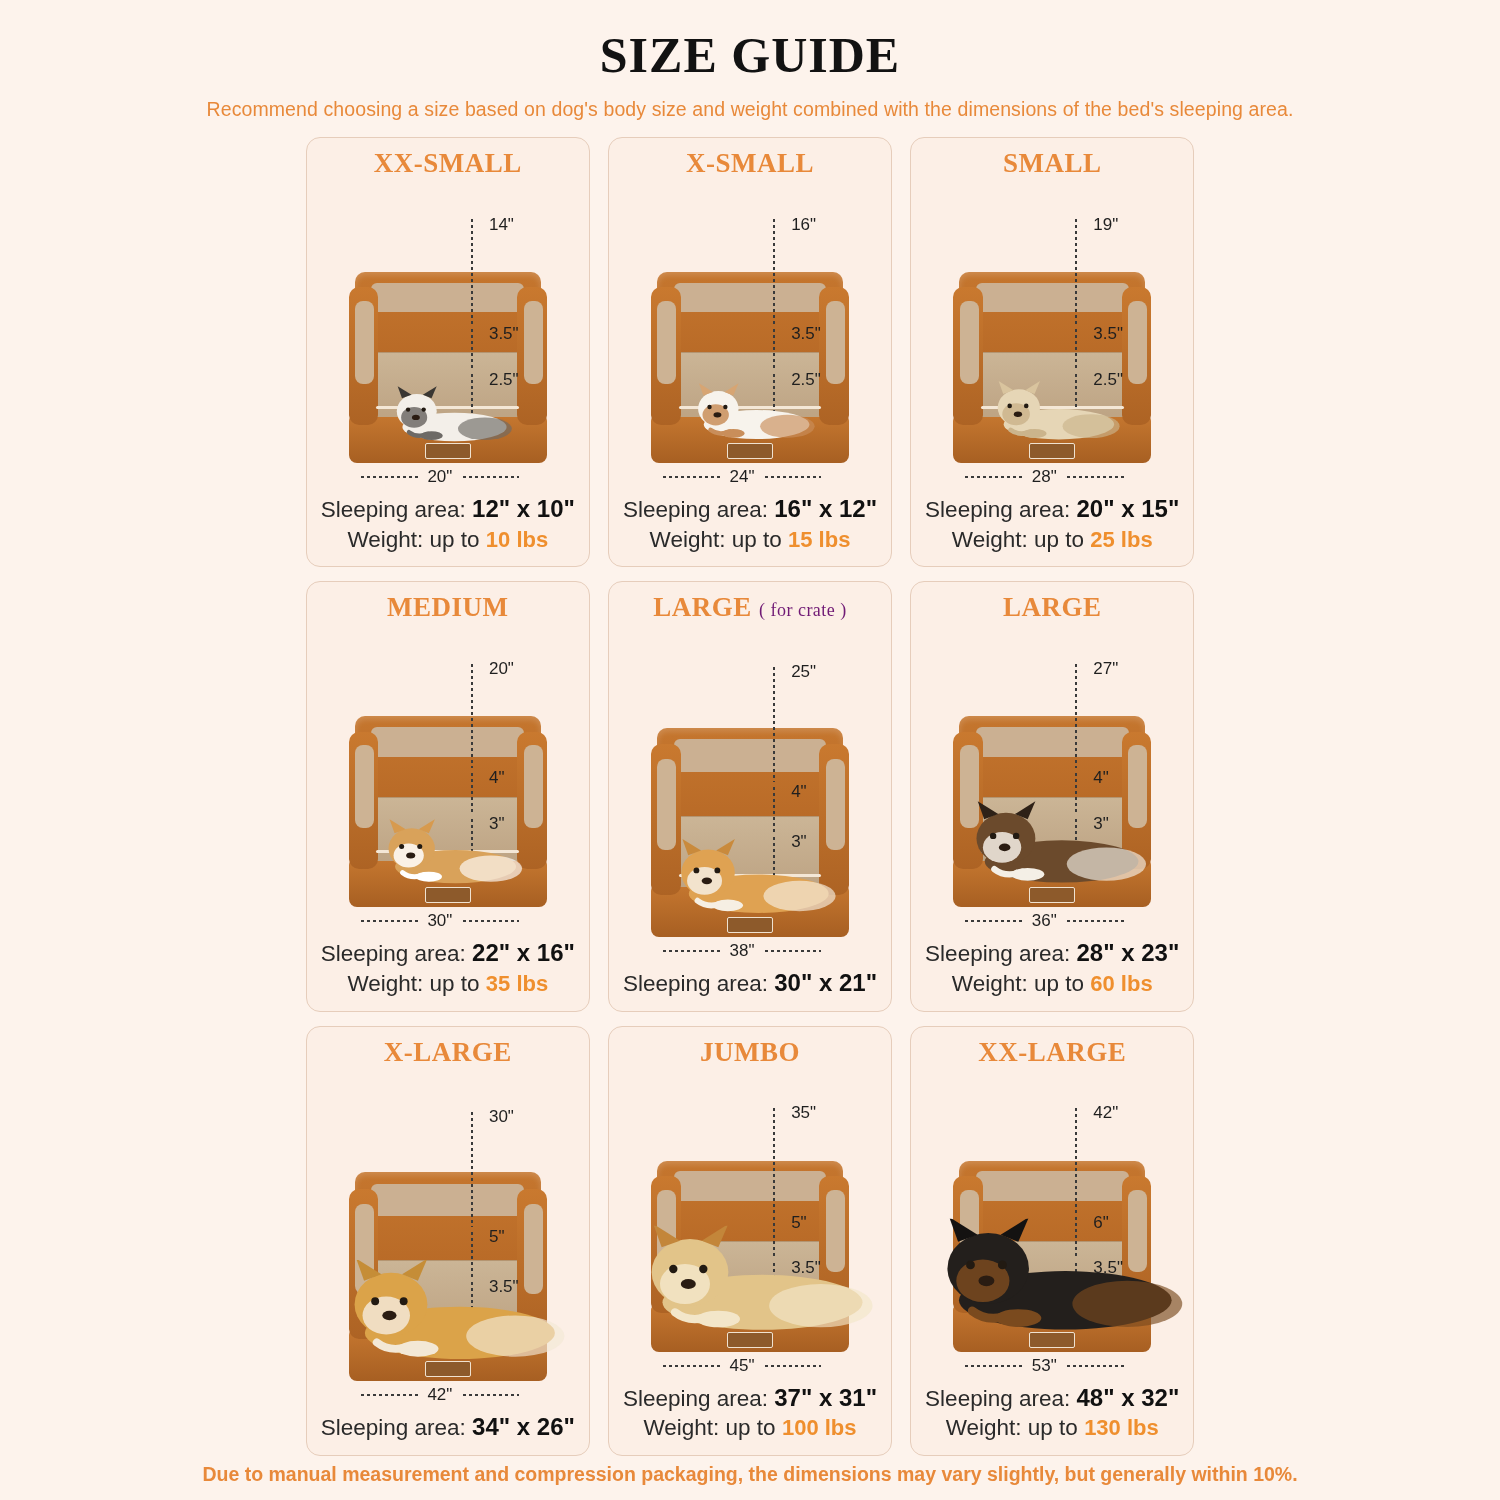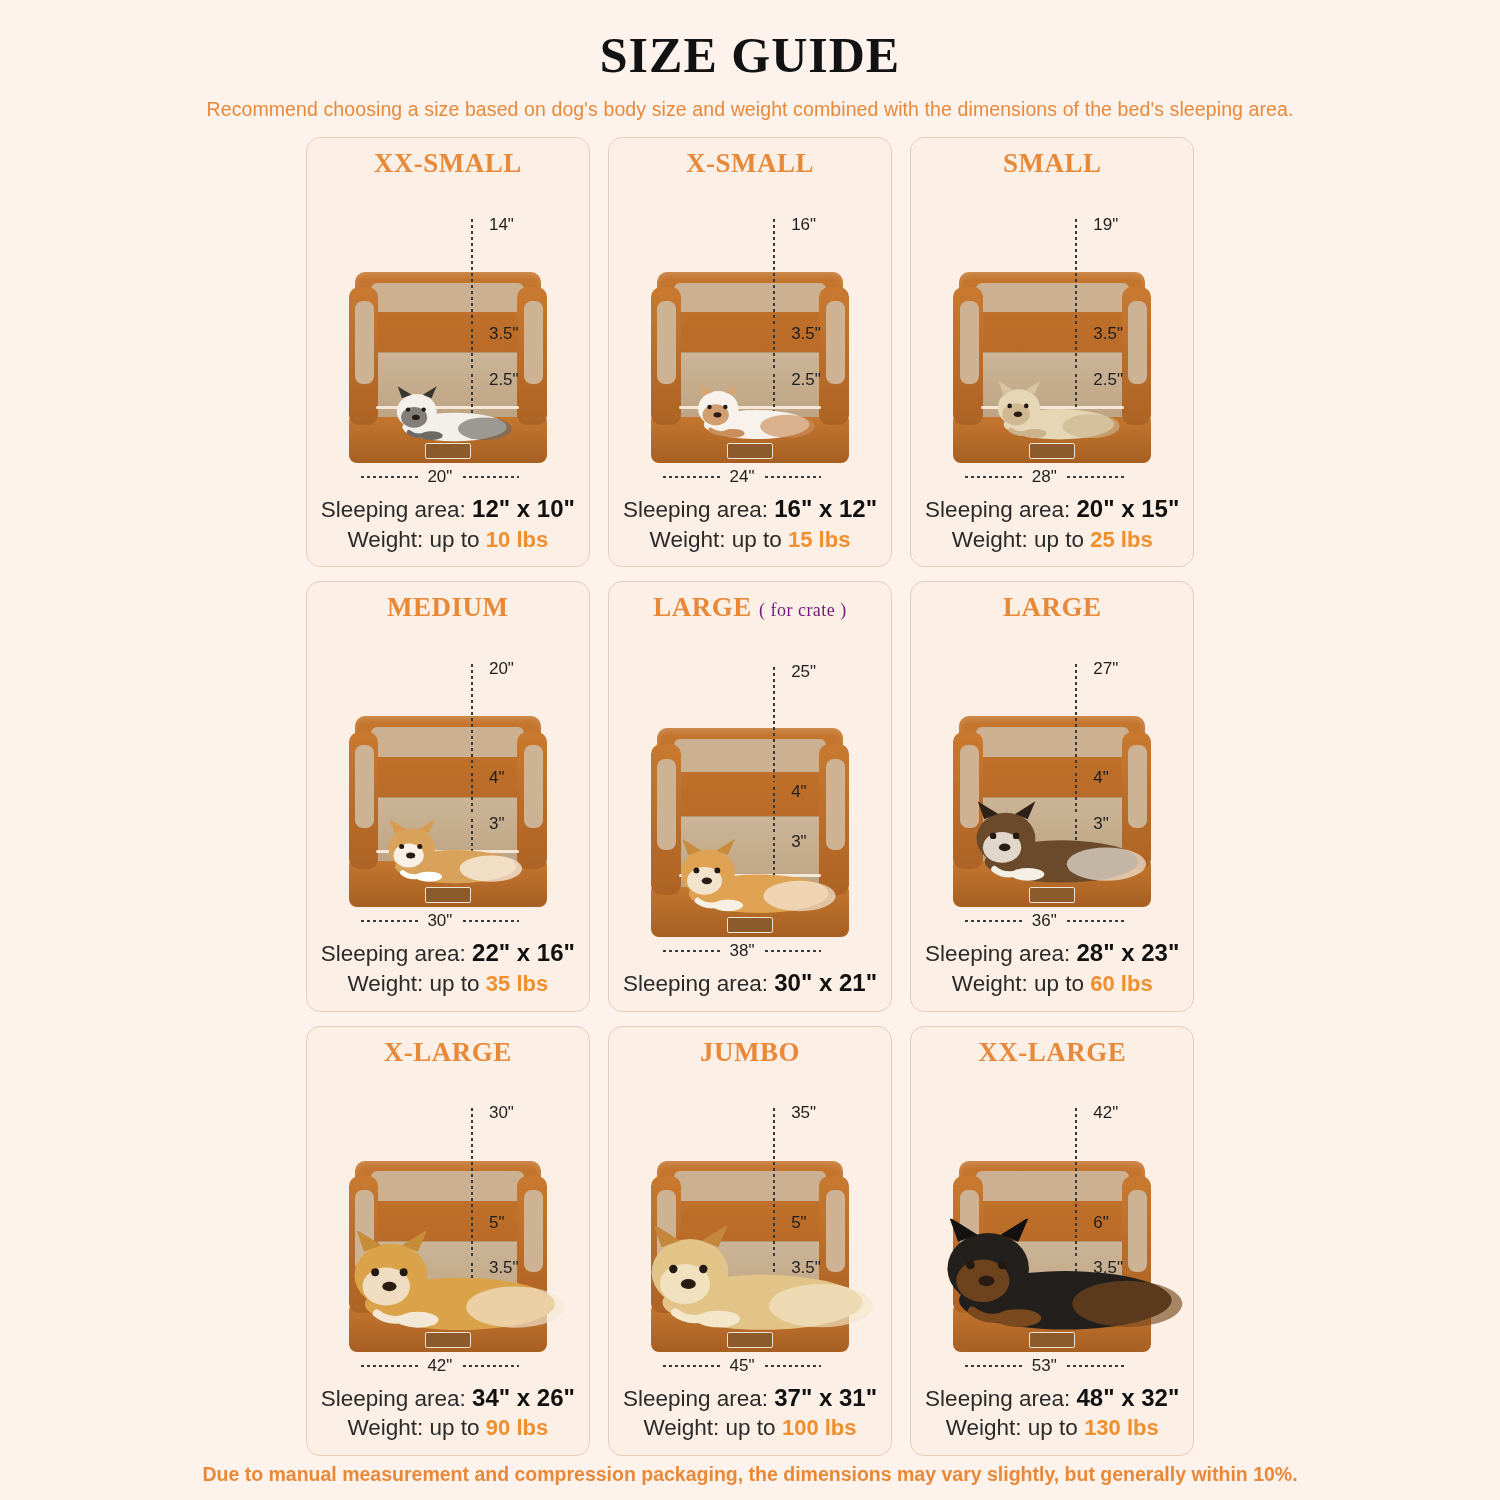--- a/index.html
+++ b/index.html
@@ -668,24 +668,20 @@
           <span class="line"></span>
           <span class="label">42"</span>
         </div>
       </div>
     </div>
     <div class="specs">
       <div class="line1">
         <span>Sleeping area:</span>
         <b>34" x 26"</b>
       </div>
-      <div class="line2">
-        <span>Weight: up to</span>
-        <span class="lbs">90 lbs</span>
-      </div>
     </div>
   </div>
 
   <div class="card">
     <div class="card-title">
       <span>JUMBO</span>
       <span class="note"></span>
     </div>
     <div class="figure">
       <div class="bed-wrap">

